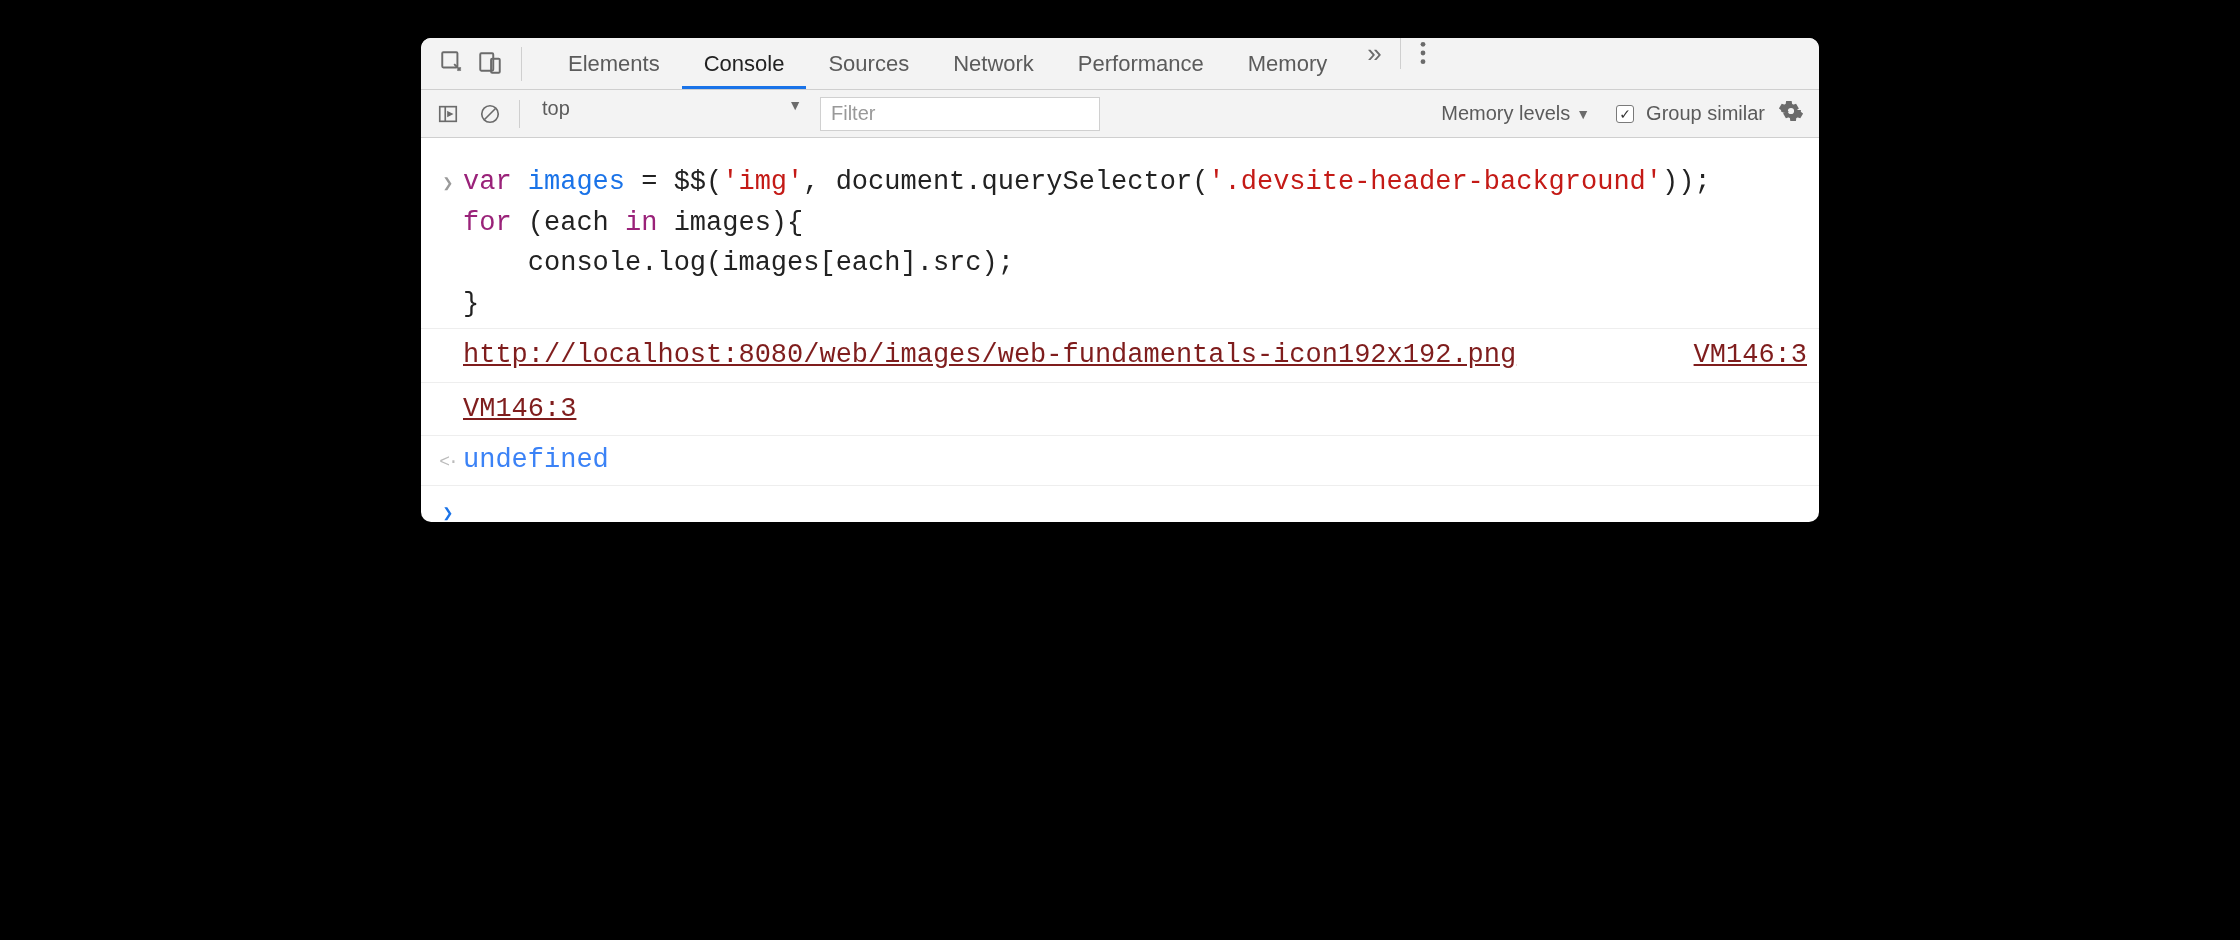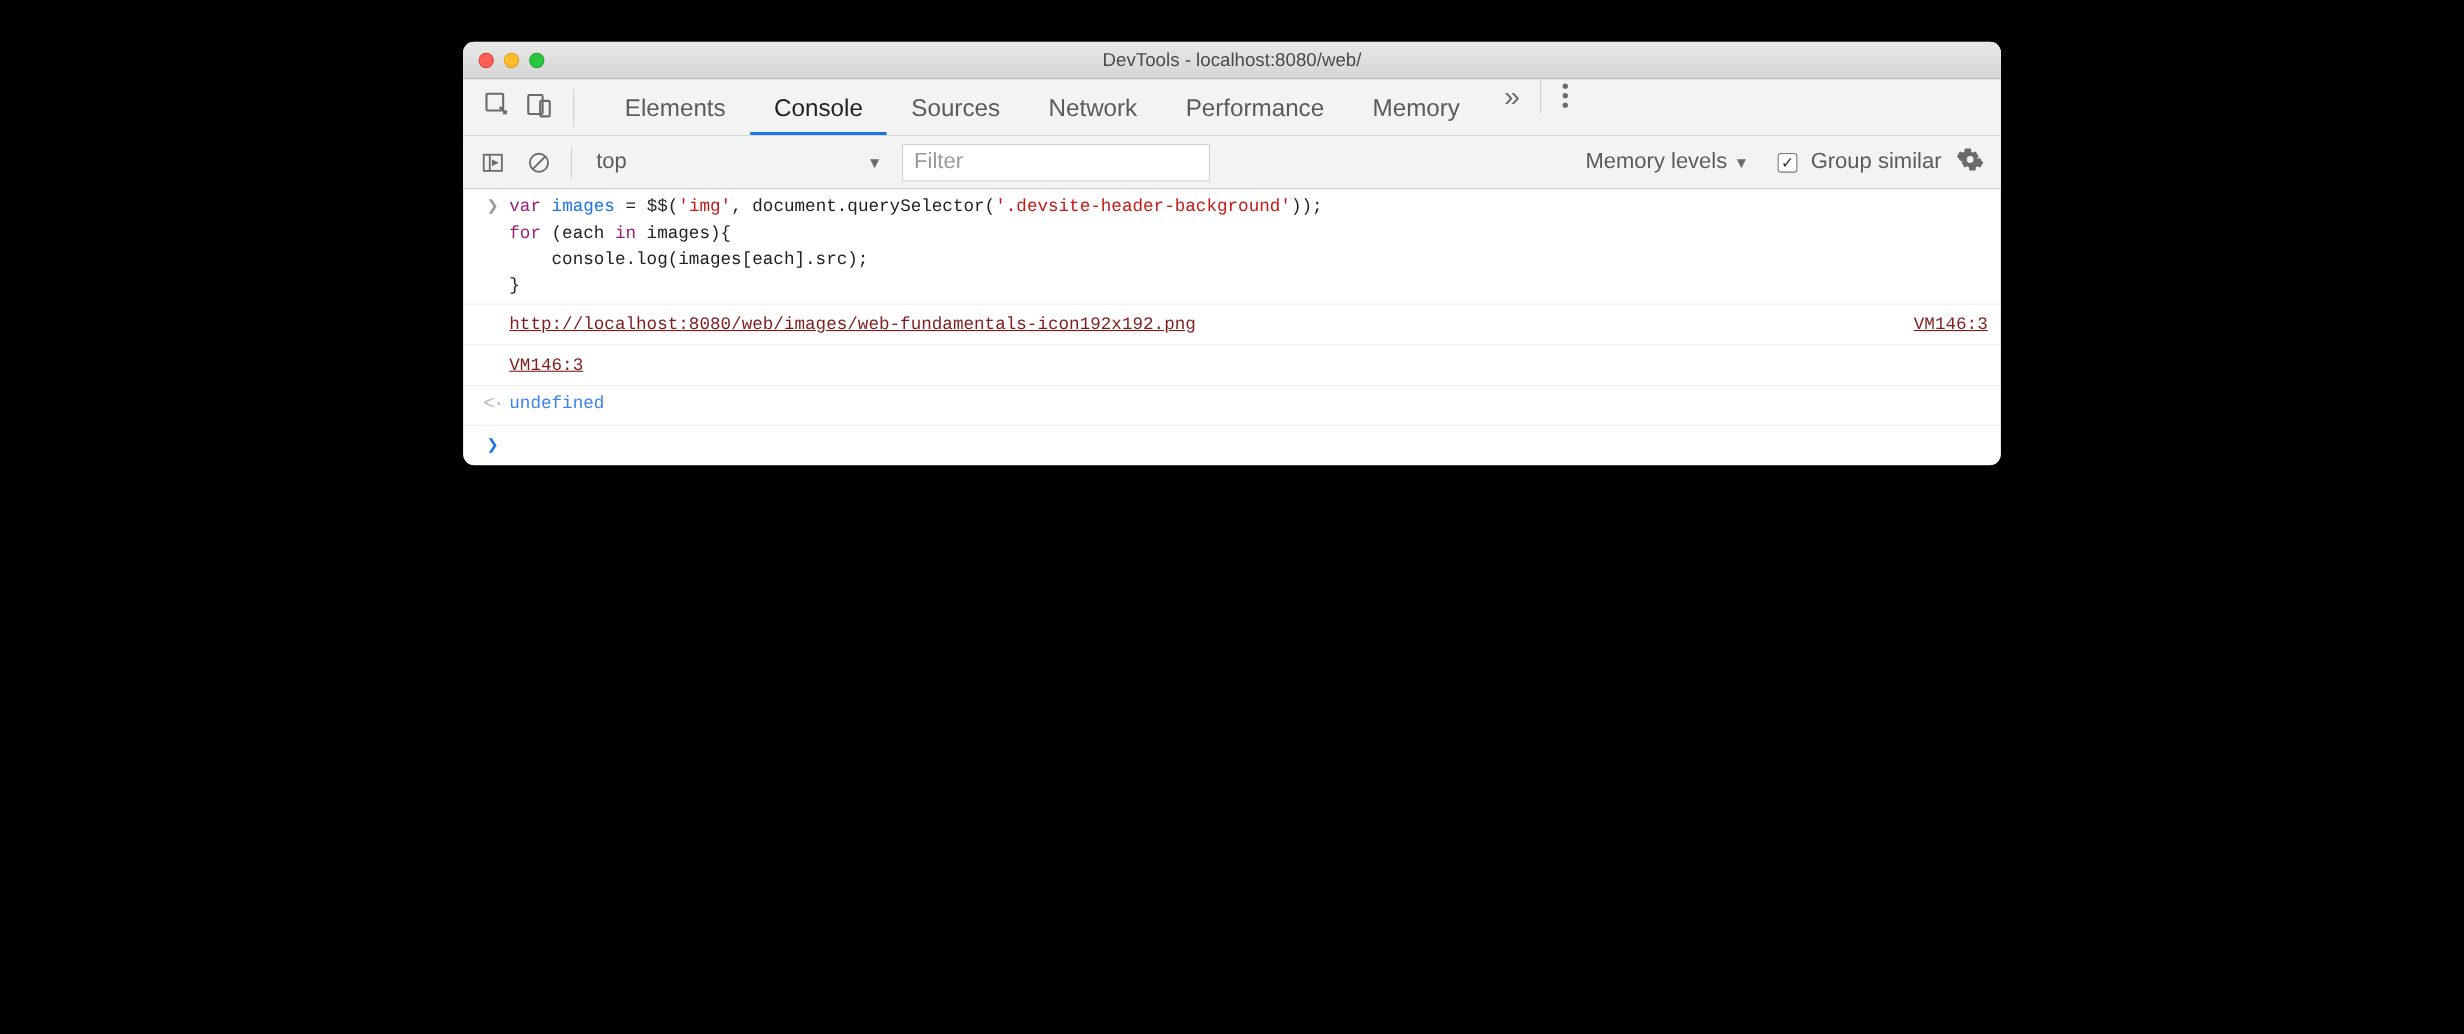--- a/index.html
+++ b/index.html
@@ -95,21 +95,21 @@
     background: #f3f3f3;
     padding: 0 10px;
     gap: 8px;
     font-size: 20px;
     color: #5b5b5b;
   }
   .subtoolbar .iconbtn { display:flex; align-items:center; padding:0 6px; }
   .subtoolbar svg { width:22px; height:22px; stroke:#6b6b6b; fill:none; stroke-width:1.8; }
   .subtoolbar .vdiv { width:1px; height:28px; background:#cfcfcf; margin:0 4px; }
   .context-select {
-    display:flex; align-items:center;
+    display:flex; align-items:flex-start;
     min-width: 280px;
     padding: 0 10px;
     height: 34px;
   }
   .context-select .tri { margin-left:auto; font-size:14px; color:#6b6b6b; }
   .filter-input {
     height: 34px;
     width: 280px;
     border: 1px solid #d0d0d0;
     background:#fff;
@@ -122,22 +122,23 @@
   .levels .tri { font-size:14px; color:#6b6b6b; }
   .chk {
     width:18px; height:18px; border:1px solid #7a7a7a; border-radius:3px;
     display:flex; align-items:center; justify-content:center;
     font-size:14px; color:#333; background:#fff; margin:0 4px 0 12px;
   }
   .gear { margin-left:auto; padding:0 6px; }
   .gear svg { width:24px; height:24px; fill:#6b6b6b; }
   .console-body {
     font-family: Menlo, Consolas, "Courier New", monospace;
-    font-size: 16px;
+    font-size: 27px;
     line-height: 1.5;
+    margin-top: 20px;
   }
   .row {
     display:flex;
     padding: 4px 12px;
     border-bottom: 1px solid #eee;
   }
   .gutter {
     width: 30px;
     flex-shrink: 0;
     color:#888;
@@ -160,28 +161,20 @@
     text-decoration: underline;
   }
   .undef { color:#3b82f6; }
   .empty-prompt { height: 36px; display:flex; padding:6px 12px; }
 </style>
 </head>
 <body>
 
 <div class="window">
 
-  <div class="titlebar">
-    <div class="traffic-lights">
-      <div class="tl close"></div>
-      <div class="tl min"></div>
-      <div class="tl max"></div>
-    </div>
-    <div class="titlebar-title">DevTools - localhost:8080/web/</div>
-  </div>
 
   <div class="tabstrip">
     <div class="tab-icons">
       <span class="iconbtn">
         <svg viewBox="0 0 24 24">
             <rect x="3" y="3" width="14" height="14" rx="1"></rect>
             <path d="M14 14 l6 6 M17 20 l3-3"></path>
           </svg>
       </span>
       <span class="iconbtn">

